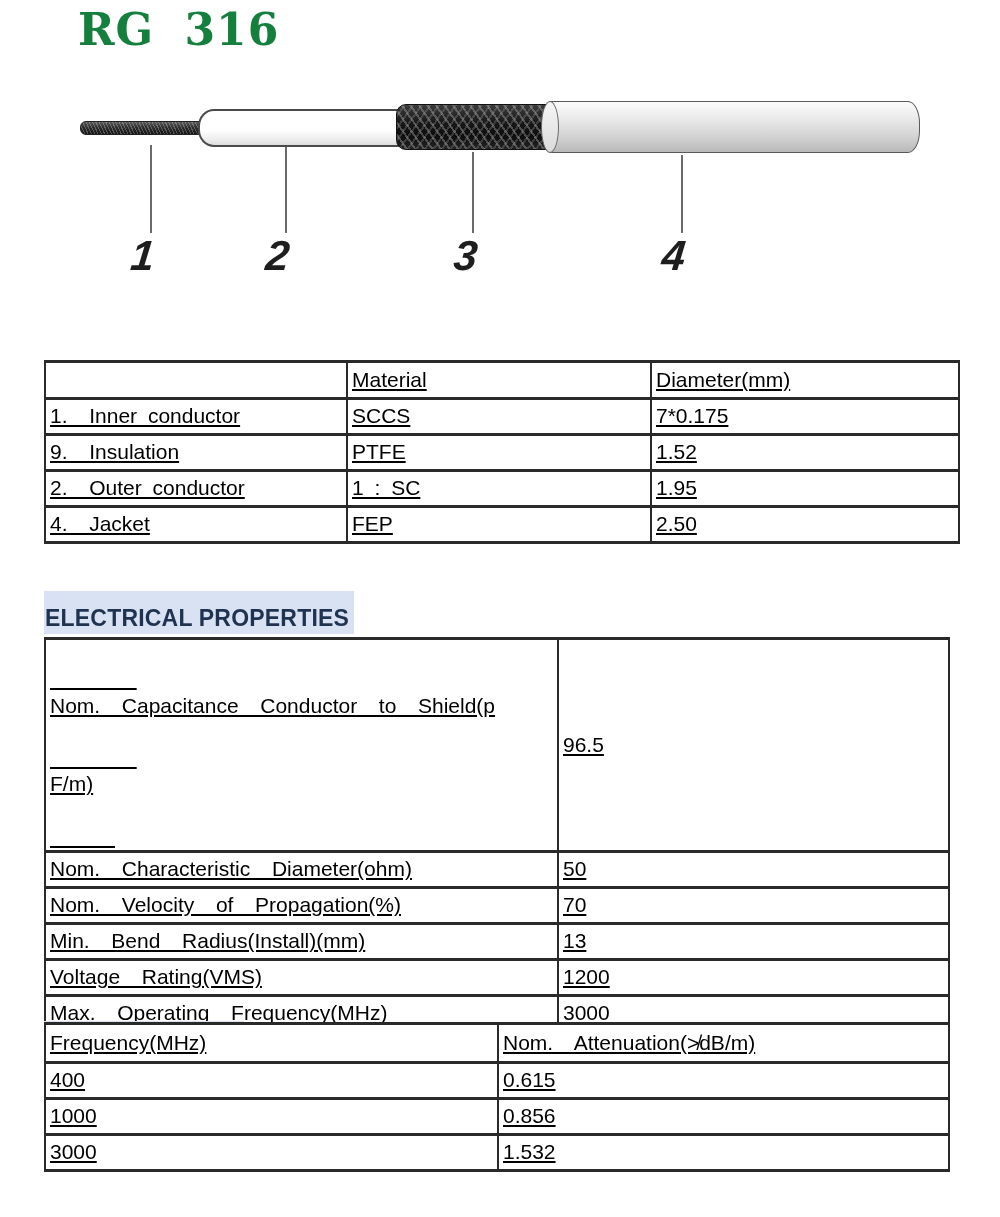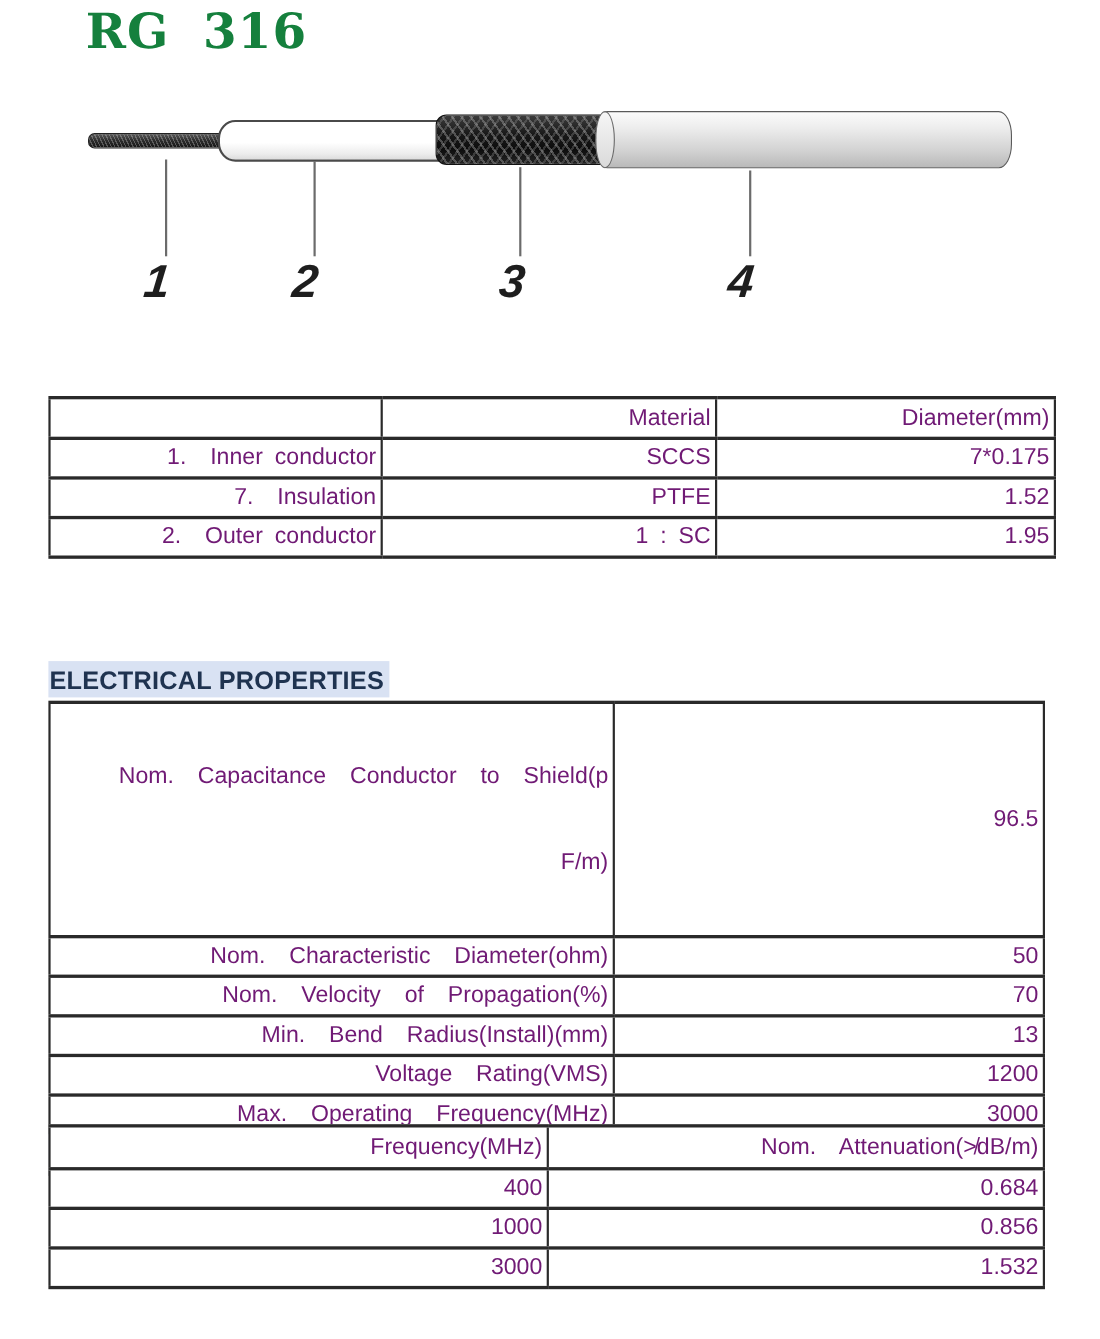--- a/index.html
+++ b/index.html
@@ -66,40 +66,41 @@
     position:absolute;top:137px;
     font-size:42px;font-weight:700;font-style:italic;color:#1e1e1e;
     transform:skewX(-6deg);
   }
   .dnum-1{left:131px;} .dnum-2{left:266px;} .dnum-3{left:454px;} .dnum-4{left:662px;}
 
   
   table{border-collapse:collapse;table-layout:fixed;background:#fff;}
   td,th{
     border:2px solid #2a2a2a;border-top-width:3px;border-bottom-width:3px;
-    padding:0 4px;text-align:right;vertical-align:middle;
-    font-size:21px;font-weight:400;color:#701a75;
+    padding:0 4px;text-align:left;vertical-align:middle;
+    font-size:21px;font-weight:400;color:#000000;
     word-spacing:5px;white-space:pre-wrap;line-height:1.25;
     overflow:hidden;
+    text-decoration:underline;
   }
   .t1{position:absolute;left:44px;top:360px;width:914px;}
   .t1 td{height:33px;}
   .t1 tr.hdr td{height:34px;}
   .t2{position:absolute;left:44px;top:637px;width:904px;}
   .t2 td{height:33px;}
   .t2 tr.tall td{height:70px;}
   .t3{position:absolute;left:44px;top:1022px;width:904px;}
   .t3 td{height:33px;}
   .t3 tr.hdr td{height:36px;}
   .twoline span{display:block;}
 
   
   .section-heading{position:absolute;left:44px;font-size:23px;font-weight:700;
     font-family:"Liberation Sans", sans-serif;color:#1f3350;letter-spacing:.2px;}
-  .section-heading .hl{background:#d9e2f3;padding:4px 5px 3px 1px;}
+  .section-heading .hl{background:#d9e2f3;padding:14px 5px 3px 1px;}
   .sh-electrical{top:605px;}
   .sh-attenuation{top:1035px;}
 </style>
 </head>
 <body>
 
 <div class="page">
 
   <div class="title">RG 316</div>
 
@@ -131,28 +132,33 @@
       <td></td>
       <td>Material</td>
       <td>Diameter(mm)</td>
     </tr>
     <tr>
       <td>1.  Inner conductor</td>
       <td>SCCS</td>
       <td>7*0.175</td>
     </tr>
     <tr>
-      <td>7.  Insulation</td>
+      <td>9.  Insulation</td>
       <td>PTFE</td>
       <td>1.52</td>
     </tr>
     <tr>
       <td>2.  Outer conductor</td>
       <td>1 : SC</td>
       <td>1.95</td>
+    </tr>
+    <tr>
+      <td>4.  Jacket</td>
+      <td>FEP</td>
+      <td>2.50</td>
     </tr>
   </tbody>
     </table>
 
   <div class="section-heading sh-electrical">
     <span class="hl">ELECTRICAL PROPERTIES</span>
   </div>
 
   <table class="t2">
     <colgroup>
@@ -203,21 +209,21 @@
         <col style="width:453px">
         <col style="width:451px">
       </colgroup>
     <tbody>
         <tr class="hdr">
       <td>Frequency(MHz)</td>
       <td>Nom.  Attenuation(≯dB/m)</td>
     </tr>
     <tr>
       <td>400</td>
-      <td>0.684</td>
+      <td>0.615</td>
     </tr>
     <tr>
       <td>1000</td>
       <td>0.856</td>
     </tr>
     <tr>
       <td>3000</td>
       <td>1.532</td>
     </tr>
   </tbody>

